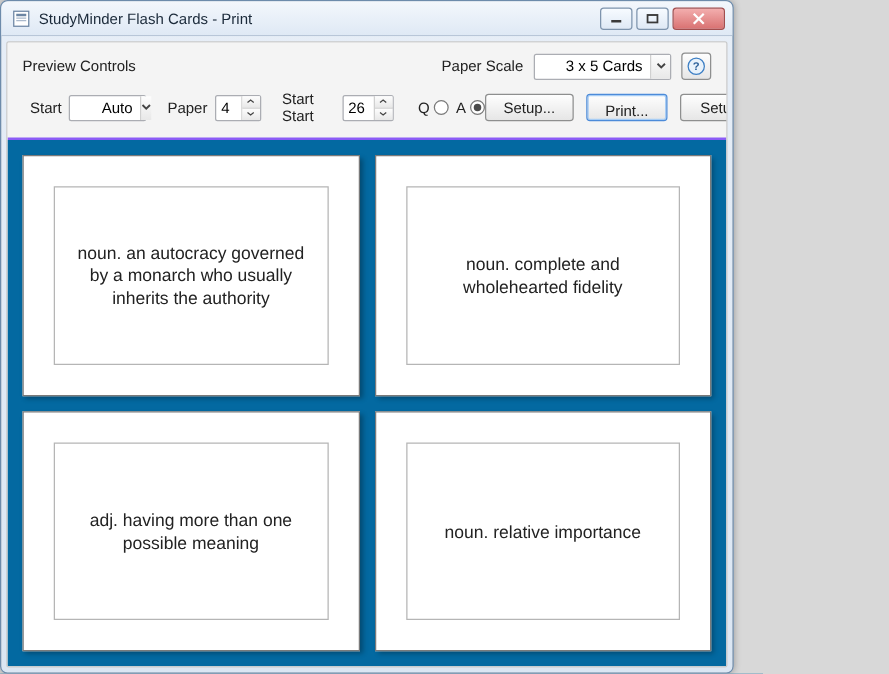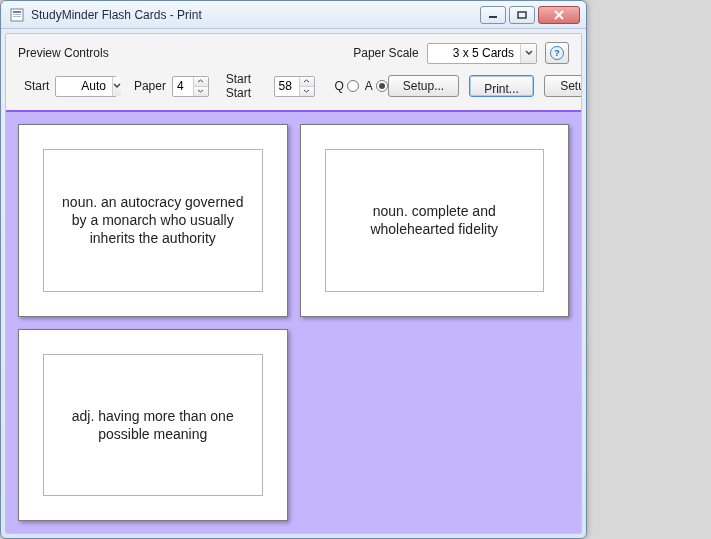--- a/index.html
+++ b/index.html
@@ -166,21 +166,21 @@
     border: 1px solid #8e8f8f;
     border-radius: 3px;
     background: linear-gradient(#fefefe,#e6e6e6);
     display: inline-flex; align-items: center; justify-content: center;
     cursor: pointer;
   }
 
   
   .preview {
     flex: 1;
-    background: #c4b5fd;
+    background: #0369a1;
     padding: 12px;
     display: grid;
     grid-template-columns: 1fr 1fr;
     grid-template-rows: 1fr 1fr;
     gap: 12px;
     overflow: hidden;
   }
   .page {
     background: #fff;
     border: 1px solid #7a7a7a;
@@ -284,21 +284,21 @@
               <div class="sb">
                   <svg width="7" height="4" viewBox="0 0 7 4">
                     <path d="M1 1 L3.5 3 L6 1" fill="none" stroke="#444"></path>
                   </svg>
                 </div>
             </div>
           </div>
           <span style="width:6px"></span>
           <span class="label">Start Start</span>
           <div class="spinner">
-            <span class="val" style="min-width:24px">58</span>
+            <span class="val" style="min-width:24px">26</span>
             <div class="spin-btns">
               <div class="sb">
                   <svg width="7" height="4" viewBox="0 0 7 4">
                     <path d="M1 3 L3.5 1 L6 3" fill="none" stroke="#444"></path>
                   </svg>
                 </div>
               <div class="sb">
                   <svg width="7" height="4" viewBox="0 0 7 4">
                     <path d="M1 1 L3.5 3 L6 1" fill="none" stroke="#444"></path>
                   </svg>
@@ -332,15 +332,18 @@
     <div class="preview">
       <div class="page">
         <div class="card-inner">noun. an autocracy governed by a monarch who usually inherits the authority</div>
       </div>
       <div class="page">
         <div class="card-inner">noun. complete and wholehearted fidelity</div>
       </div>
       <div class="page">
         <div class="card-inner">adj. having more than one possible meaning</div>
       </div>
+      <div class="page">
+        <div class="card-inner">noun. relative importance</div>
+      </div>
     </div>
   </div>
 </div>
 
 </body></html>

